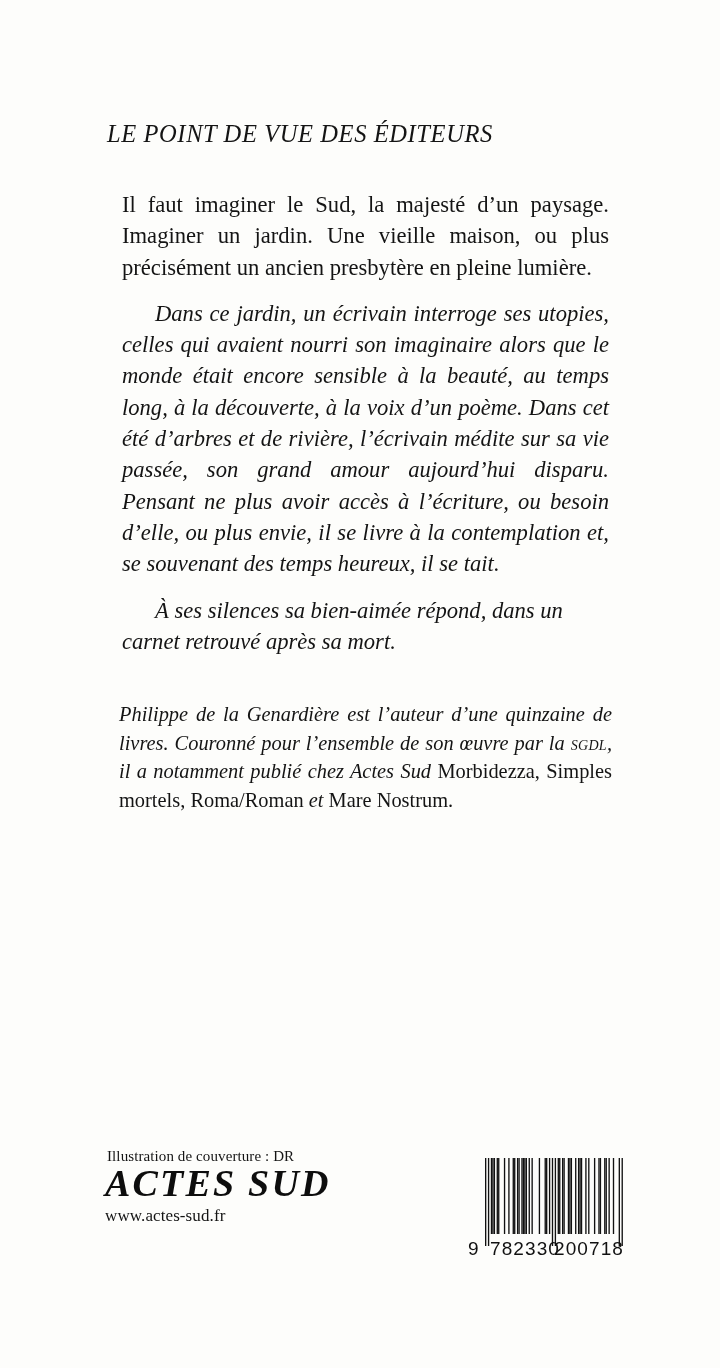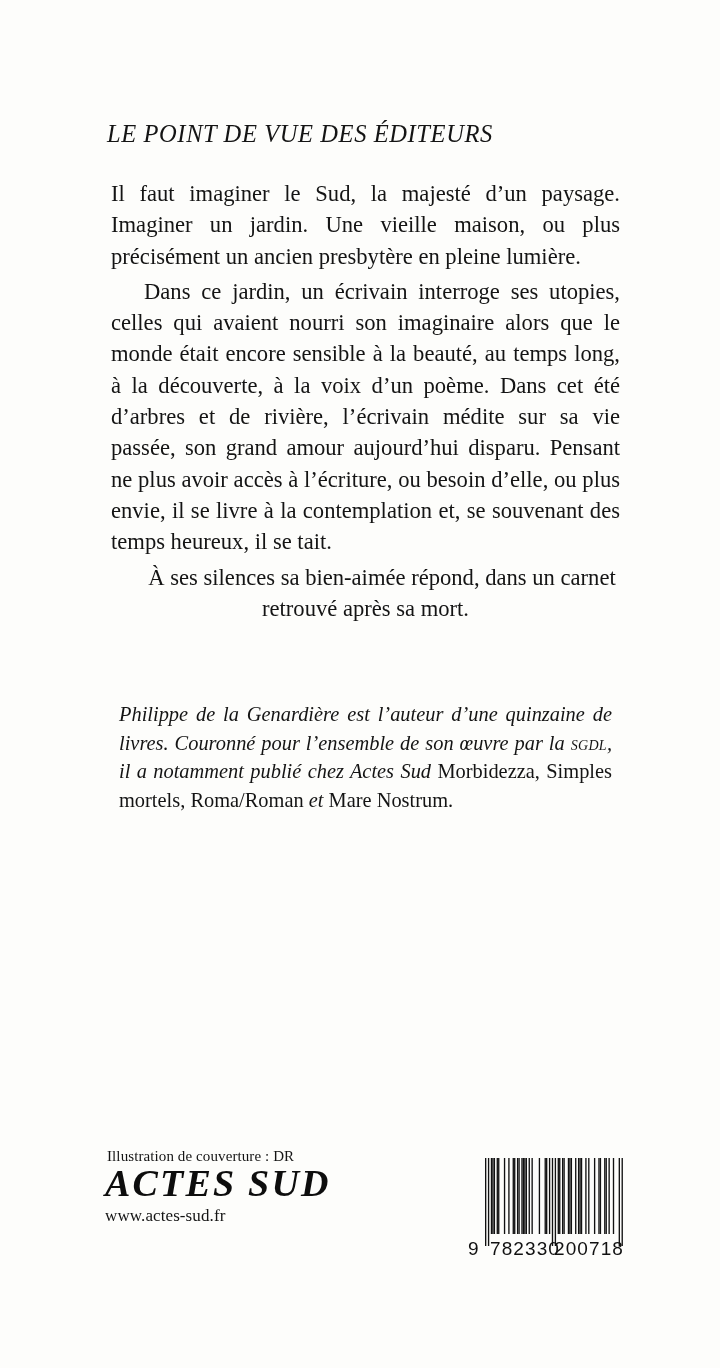--- a/index.html
+++ b/index.html
@@ -44,28 +44,29 @@
     top: 174px;
     width: 517px;
     font-size: 22.6px;
     line-height: 31.3px;
     text-align: justify;
     text-justify: inter-word;
     color: #141414;
     hyphens: manual;
   }
   .blurb p {
-    margin: 4px;
+    margin: 15px;
     text-indent: 0;
   }
   .blurb p + p {
     text-indent: 33px;
+    font-style: italic;
   }
   .blurb p:last-child {
-    text-align: center;
+    text-align: left;
   }
 
   
   .author-note {
     position: absolute;
     left: 107px;
     top: 688px;
     width: 517px;
     font-size: 20.4px;
     line-height: 28.6px;

